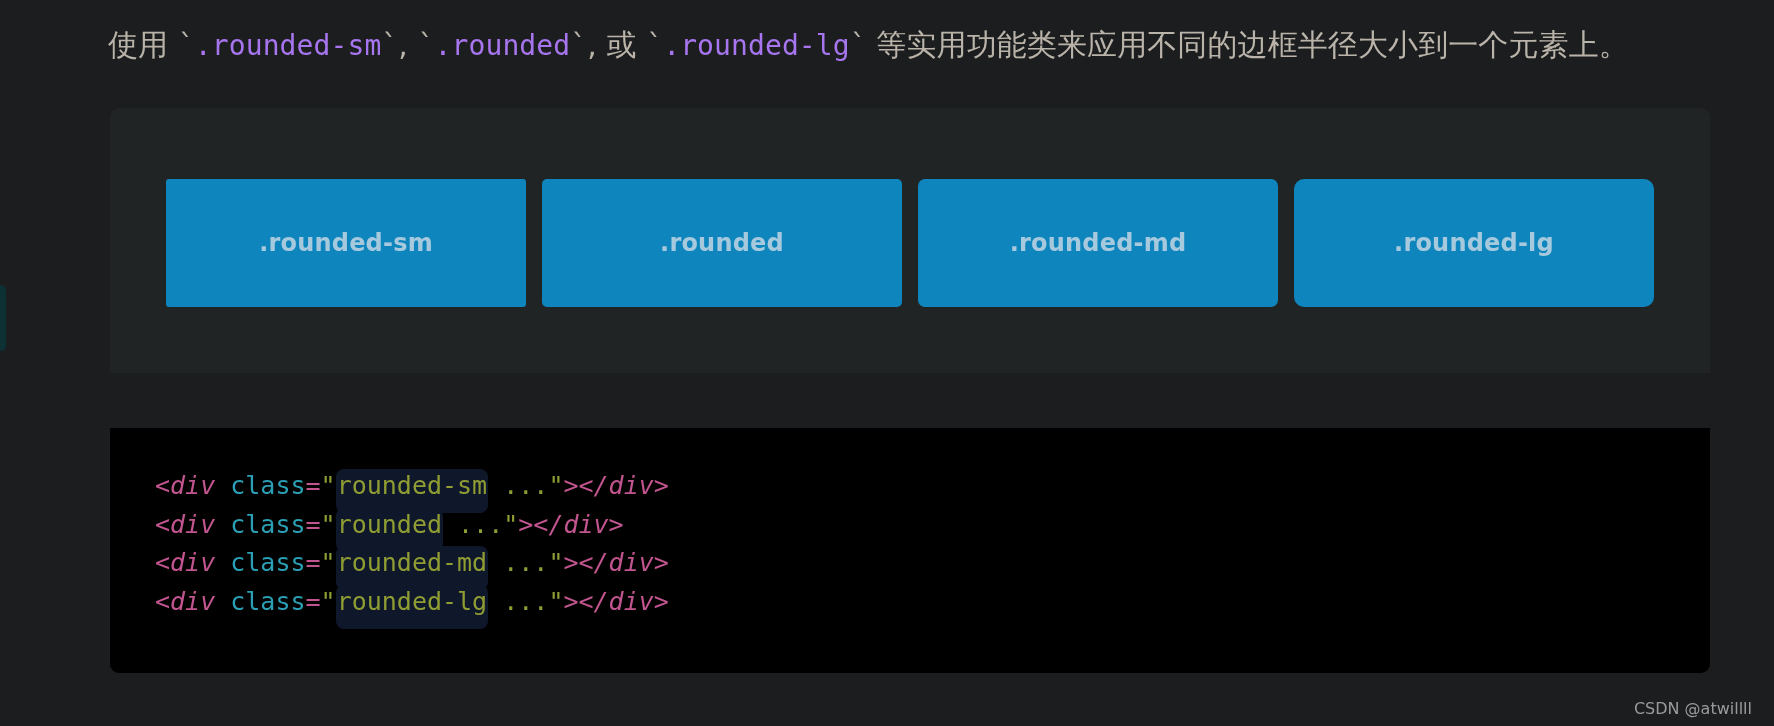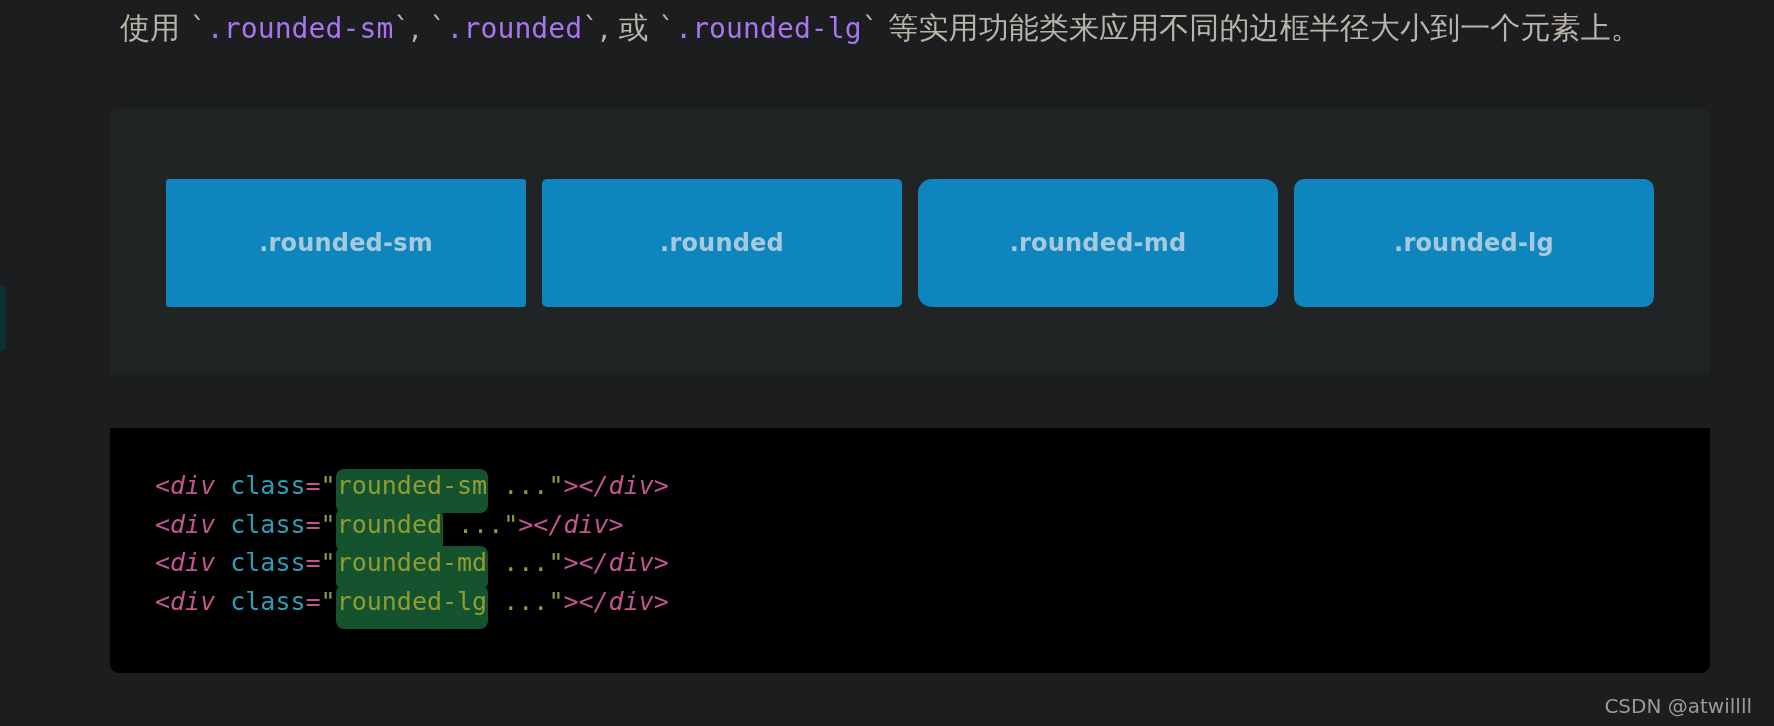--- a/index.html
+++ b/index.html
@@ -23,28 +23,27 @@
     width: 14px;
     height: 66px;
     background: #0d3035;
     border-radius: 5px;
   }
 
   
   .doc-heading {
     position: absolute;
     left: 108px;
-    top: 6px;
+    top: 23px;
     right: 30px;
     font-size: 30px;
     line-height: 44px;
     color: #b9b3a9;
     white-space: nowrap;
     letter-spacing: 0.1px;
-    margin-left: 12px;
   }
   .doc-heading .code-tick {
     font-family: "DejaVu Sans Mono", "Liberation Mono", monospace;
     color: #a775ee;
     font-size: 28px;
   }
   .doc-heading .tick-mark {
     font-family: "DejaVu Sans Mono", "Liberation Mono", monospace;
     color: #b9b3a9;
     font-size: 28px;
@@ -75,21 +74,21 @@
     display: flex;
     align-items: center;
     justify-content: center;
     color: #a6c9dd;
     font-size: 24px;
     font-weight: bold;
     letter-spacing: 0.2px;
   }
   .r-sm { border-radius: 3px; }
   .r-md { border-radius: 5px; }
-  .r-mdp { border-radius: 14px; }
+  .r-mdp { border-radius: 7px; }
   .r-lg { border-radius: 10px; }
 
   
   .code-block {
     position: absolute;
     left: 110px;
     top: 428px;
     width: 1600px;
     height: 245px;
     background: #000000;
@@ -100,31 +99,31 @@
     font-size: 25px;
     line-height: 38.5px;
     white-space: pre;
   }
   .tok-tag   { color: #c2558f; font-style: italic; }
   .tok-attr  { color: #2a9fb5; margin-top: 32px; }
   .tok-eq    { color: #c2558f; }
   .tok-str   { color: #8f9d33; }
   .tok-hl {
     color: #8f9d33;
-    background: #14532d;
+    background: #0f172a;
     border-radius: 8px;
     padding: 2px 1px 13px 1px;
   }
 
   
   .watermark {
     position: absolute;
     right: 22px;
     bottom: 8px;
-    font-size: 20px;
+    font-size: 16px;
     color: #9a9a9a;
     font-family: "DejaVu Sans", "Liberation Sans", sans-serif;
   }
 </style>
 </head>
 <body>
 
 <div class="edge-sliver"></div>
 
 <div class="doc-heading"><span>使用 </span><span class="tick-mark">`</span><span class="code-tick">.rounded-sm</span><span class="tick-mark">`</span><span>, </span><span class="tick-mark">`</span><span class="code-tick">.rounded</span><span class="tick-mark">`</span><span>, 或 </span><span class="tick-mark">`</span><span class="code-tick">.rounded-lg</span><span class="tick-mark">`</span><span> 等实用功能类来应用不同的边框半径大小到一个元素上。</span></div>

